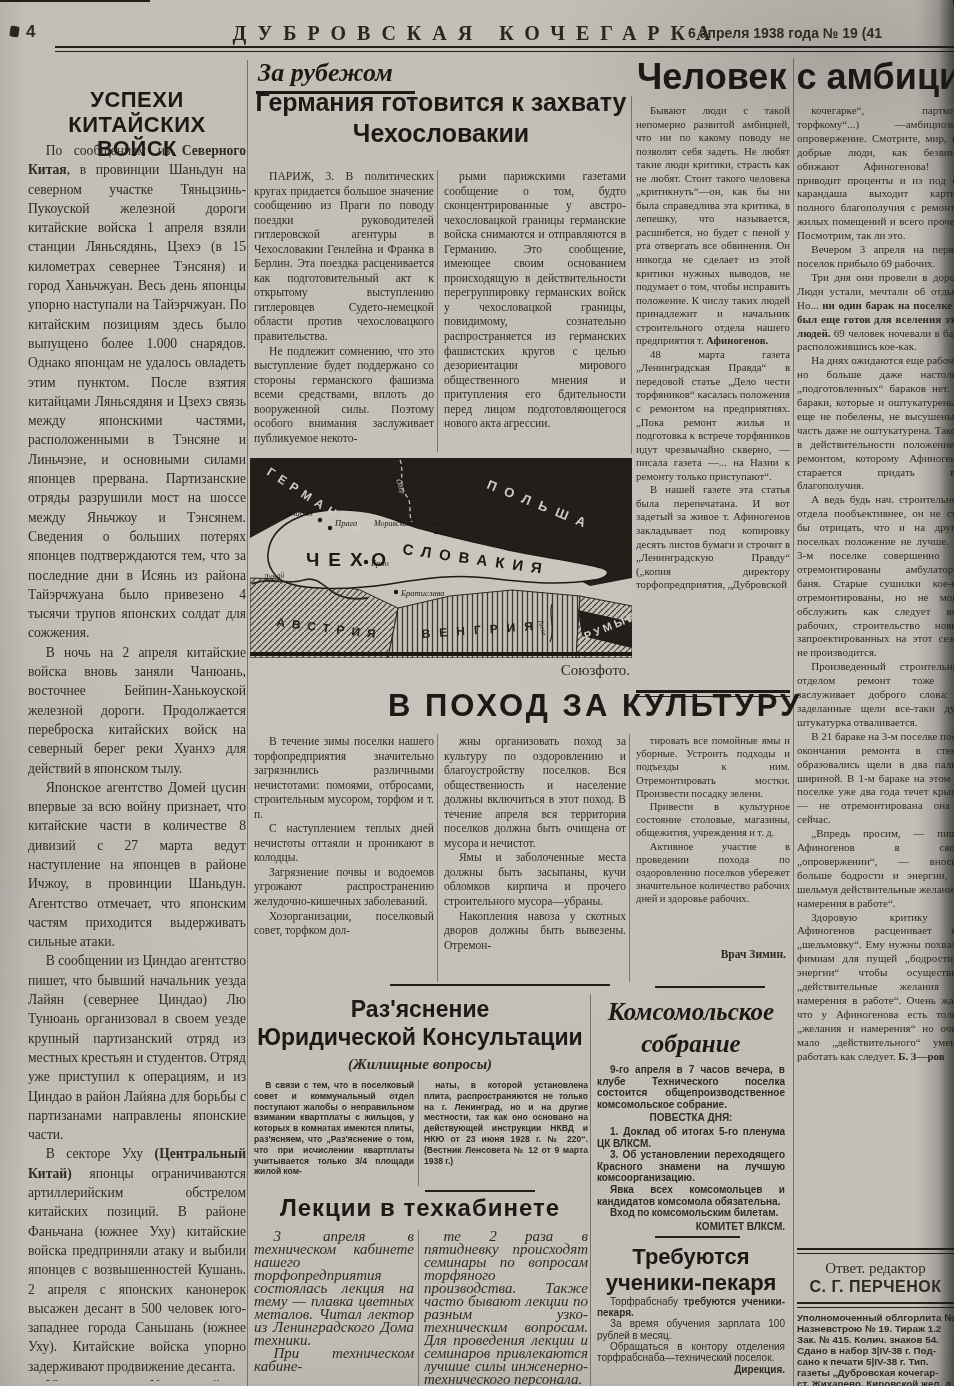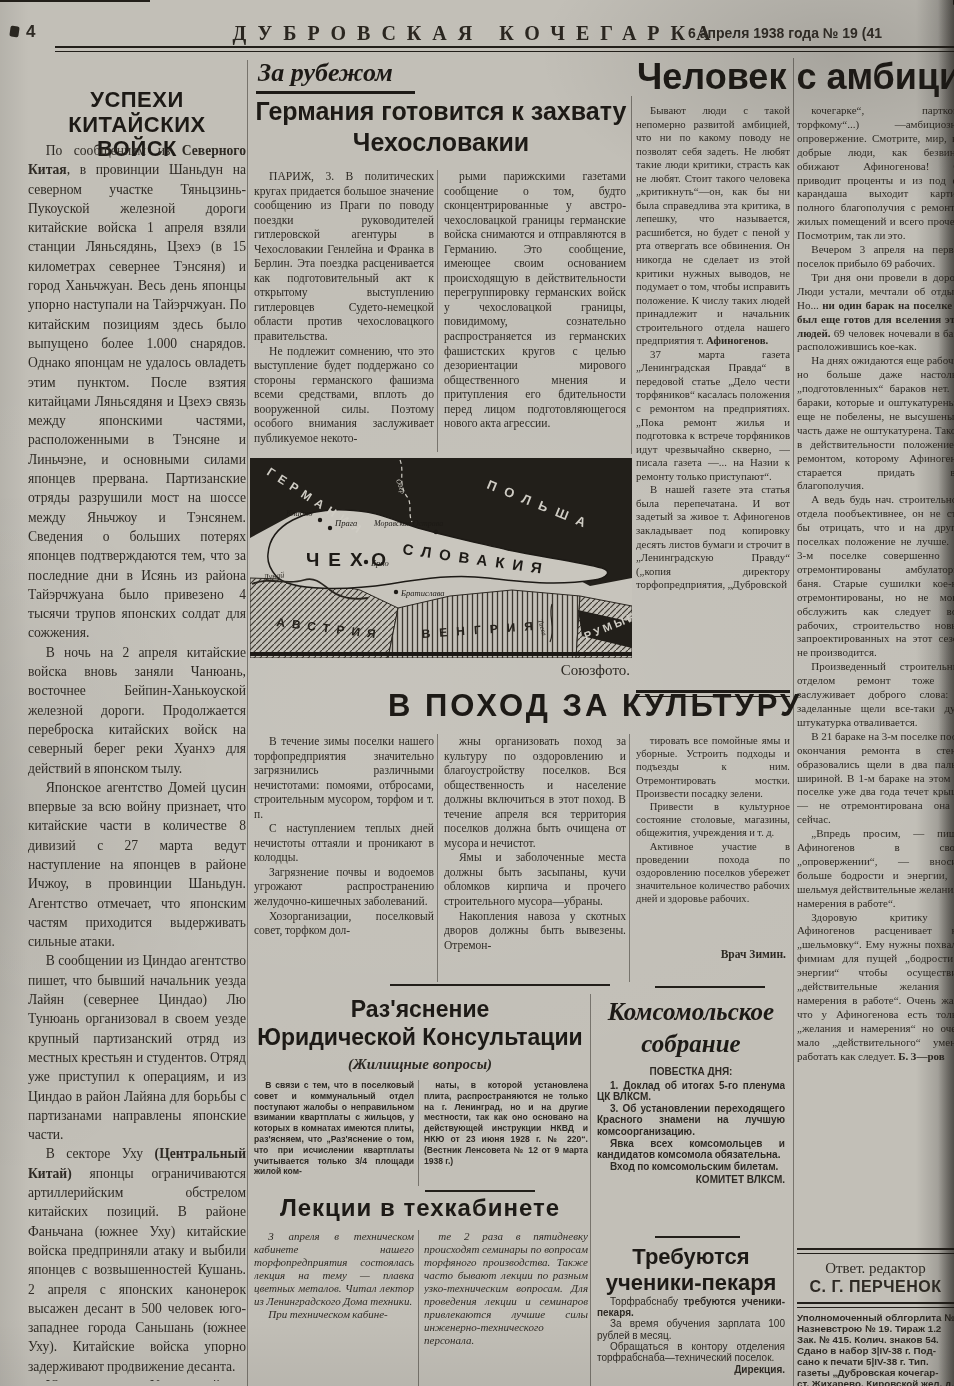--- a/index.html
+++ b/index.html
@@ -28,21 +28,21 @@
 
   .masthead { left:0; right:0; top:22px; font-size:20px; letter-spacing:11px; font-weight:700; color:#2a2620; }
   .pagenum  { left:26px; top:22px; font-size:17px; font-weight:700; }
   .ink-blob { left:10px; top:26px; width:9px; height:11px; background:#2a2721; border-radius:2px; transform:rotate(8deg); }
   .dateline { left:688px; top:25px; width:300px; font-size:14px; font-weight:700; white-space:nowrap; }
 
   .china-title { left:28px; top:88px; width:218px; font-size:22px; line-height:1.12; font-weight:700; letter-spacing:.5px; color:#1d1a16; }
   .china-body  { left:28px; top:141px; width:218px; height:1240px; font-size:13.6px; line-height:19.3px; }
 
   .kicker { left:256px; top:58px; font-size:26px; font-style:italic; font-weight:700; border-bottom:3px solid #1d1a16; padding:0 22px 3px 2px; color:#1d1a16; }
-  .abroad-headline { left:252px; top:96px; width:378px; font-size:25px; line-height:1.24; font-weight:700; color:#1d1a16; }
+  .abroad-headline { left:252px; top:87px; width:378px; font-size:25px; line-height:1.24; font-weight:700; color:#1d1a16; }
   .abroad-col { top:170px; height:286px; font-size:11.6px; line-height:14.55px; }
   .end-rule { left:470px; top:449px; width:150px; height:2px; background:#221f1a; }
   .end-rule:after { content:""; position:absolute; right:-8px; top:-3px; border-left:9px solid #221f1a; border-top:4px solid transparent; border-bottom:4px solid transparent; }
 
   .map-fig { left:250px; top:458px; width:382px; height:200px; }
   .map-caption { left:252px; top:662px; width:378px; font-size:15px; }
 
   .amb-headline { left:637px; top:56px; width:320px; font-size:36px; font-weight:700; white-space:nowrap; color:#1d1a16; }
   .amb-colA { left:636px; top:104px; width:154px; height:582px; font-size:10.8px; line-height:13.55px; }
   .amb-colB { left:797px; top:104px; width:170px; height:1140px; font-size:11px; line-height:13.9px; }
@@ -50,21 +50,21 @@
   .cult-headline { left:388px; top:688px; font-size:31px; font-weight:700; letter-spacing:3px; white-space:nowrap; color:#1d1a16; }
   .cult-col { top:734px; height:250px; font-size:11.5px; line-height:14.55px; }
   .cult-colC { left:636px; top:734px; width:154px; height:212px; font-size:10.6px; line-height:13.2px; }
   .cult-sig { left:636px; top:948px; width:150px; font-size:11.5px; font-weight:700; }
 
   .legal-t { left:252px; width:336px; font-size:23px; font-weight:700; color:#1d1a16; }
   .legal-sub { left:252px; top:1056px; width:336px; font-size:15px; font-style:italic; font-weight:700; }
   .legal-col { top:1080px; height:108px; font-size:8.6px; line-height:10.8px; font-weight:700; font-family:"Liberation Sans",sans-serif; }
 
   .lect-headline { left:252px; top:1194px; width:336px; font-size:24px; font-weight:700; letter-spacing:1px; color:#1d1a16; }
-  .lect-col { top:1230px; height:156px; font-size:11px; line-height:13px; font-style:italic; }
+  .lect-col { top:1230px; height:156px; font-size:15px; line-height:13px; font-style:italic; }
 
   .kom-t { left:592px; width:198px; font-size:25px; font-style:italic; font-weight:700; color:#1d1a16; }
   .kom-body { left:597px; top:1064px; width:188px; height:166px; font-size:10px; line-height:11.6px; font-weight:700; font-family:"Liberation Sans",sans-serif; }
   .kom-agenda { text-align:center; text-indent:0; margin:2px 0; }
   .kom-sig { text-align:right; margin-top:2px; }
 
   .bak-t { left:592px; top:1244px; width:198px; font-size:22px; line-height:1.16; font-weight:700; color:#1d1a16; }
   .bak-body { left:597px; top:1296px; width:188px; height:92px; font-size:10px; line-height:11.2px; font-family:"Liberation Sans",sans-serif; }
   .bak-sig { text-align:right; font-weight:700; margin-top:1px; }
 
@@ -165,21 +165,21 @@
       <text x="14" y="122" transform="rotate(-8 14 122)" class="city-lbl" font-size="8" fill="#26221c">Дунай</text>
       <text x="288" y="162" transform="rotate(75 288 162)" class="city-lbl" font-size="7" fill="#26221c">Тисса</text>
       <rect x="0" y="194" width="382" height="4" fill="#1d1a16"></rect>
     </svg>
   </div>
   <div class="abs map-caption right">Союзфото.</div>
 
   <div class="abs amb-headline sans">Человек с амбицией</div>
   <div class="abs amb-colA clip">
       <p class="para"><span>Бывают люди с такой непомерно развитой амбицией, что ни по какому поводу не позволят себя задеть. Не любят такие люди критики, страсть как не любят. Стоит такого человека „критикнуть“—он, как бы ни была справедлива эта критика, в лепешку, что называется, расшибется, но будет с пеной у рта отвергать все обвинения. Он никогда не сделает из этой критики нужных выводов, не подумает о том, чтобы исправить положение. К числу таких людей принадлежит и начальник строительного отдела нашего предприятия т. </span><b>Афиногенов.</b><span></span></p>
-      <p class="para"><span>37 марта газета „Ленинградская Правда“ в передовой статье „Дело чести торфяников“ касалась положения с ремонтом на предприятиях. „Пока ремонт жилья и подготовка к встрече торфяников идут чрезвычайно скверно, — писала газета —... на Назии к ремонту только приступают“.</span></p>
+      <p class="para"><span>48 марта газета „Ленинградская Правда“ в передовой статье „Дело чести торфяников“ касалась положения с ремонтом на предприятиях. „Пока ремонт жилья и подготовка к встрече торфяников идут чрезвычайно скверно, — писала газета —... на Назии к ремонту только приступают“.</span></p>
       <p class="para"><span>В нашей газете эта статья была перепечатана. И вот задетый за живое т. Афиногенов закладывает под копировку десять листов бумаги и строчит в „Ленинградскую Правду“ („копия директору торфопредприятия, „Дубровской</span></p>
     </div>
   <div class="heavy-rule" style="left:636px; top:690px; width:154px;"></div>
   <div class="abs amb-colB clip">
       <p class="para"><span>кочегарке“, парткому, торфкому“...) —амбициозное опровержение. Смотрите, мир, все добрые люди, как безвинно обижают Афиногенова! Он приводит проценты и из под его карандаша выходит картина полного благополучия с ремонтом жилых помещений и всего прочего. Посмотрим, так ли это.</span></p>
       <p class="para"><span>Вечером 3 апреля на первый поселок прибыло 69 рабочих.</span></p>
       <p class="para"><span>Три дня они провели в дороге. Люди устали, мечтали об отдыхе. Но... </span><b>ни один барак на поселке не был еще готов для вселения этих людей.</b><span> 69 человек ночевали в бане, расположившись кое-как.</span></p>
       <p class="para"><span>На днях ожидаются еще рабочие, но больше даже настолько „подготовленных“ бараков нет. Те бараки, которые и оштукатурены—еще не побелены, не высушены, а часть даже не оштукатурена. Таково в действительности положение с ремонтом, которому Афиногенов старается придать вид благополучия.</span></p>
       <p class="para"><span>А ведь будь нач. строительного отдела пообъективнее, он не стал бы отрицать, что и на других поселках положение не лучше. На 3-м поселке совершенно не отремонтированы амбулатория, баня. Старые сушилки кое-как отремонтированы, но не могут обслужить как следует всех рабочих, строительство новых, запроектированных на этот сезон, не производится.</span></p>
       <p class="para"><span>Произведенный строительным отделом ремонт тоже не заслуживает доброго слова: в заделанные щели все-таки дует, штукатурка отваливается.</span></p>
@@ -225,20 +225,23 @@
       <p class="para"><span>3 апреля в техническом кабинете нашего торфопредприятия состоялась лекция на тему — плавка цветных металов. Читал лектор из Ленинградского Дома техники.</span></p>
       <p class="para"><span>При техническом кабине-</span></p>
     </div>
   <div class="abs lect-col clip" style="left:424px; width:164px;">
       <p class="para"><span>те 2 раза в пятидневку происходят семинары по вопросам торфяного производства. Также часто бывают лекции по разным узко-техническим вопросам. Для проведения лекции и семинаров привлекаются лучшие силы инженерно-технического персонала.</span></p>
     </div>
 
   <div class="abs kom-t center" style="top:998px;">Комсомольское</div>
   <div class="abs kom-t center" style="top:1030px;">собрание</div>
   <div class="abs kom-body clip">
+    <div>
+        <p class="para"><span>9-го апреля в 7 часов вечера, в клубе Технического поселка состоится общепроизводственное комсомольское собрание.</span></p>
+      </div>
     <div class="kom-agenda">ПОВЕСТКА ДНЯ:</div>
     <div>
         <p class="para"><span>1. Доклад об итогах 5-го пленума ЦК ВЛКСМ.</span></p>
         <p class="para"><span>3. Об установлении переходящего Красного знамени на лучшую комсоорганизацию.</span></p>
       </div>
     <div>
         <p class="para"><span>Явка всех комсомольцев и кандидатов комсомола обязательна.</span></p>
         <p class="para"><span>Вход по комсомольским билетам.</span></p>
       </div>
     <div class="kom-sig">КОМИТЕТ ВЛКСМ.</div>

